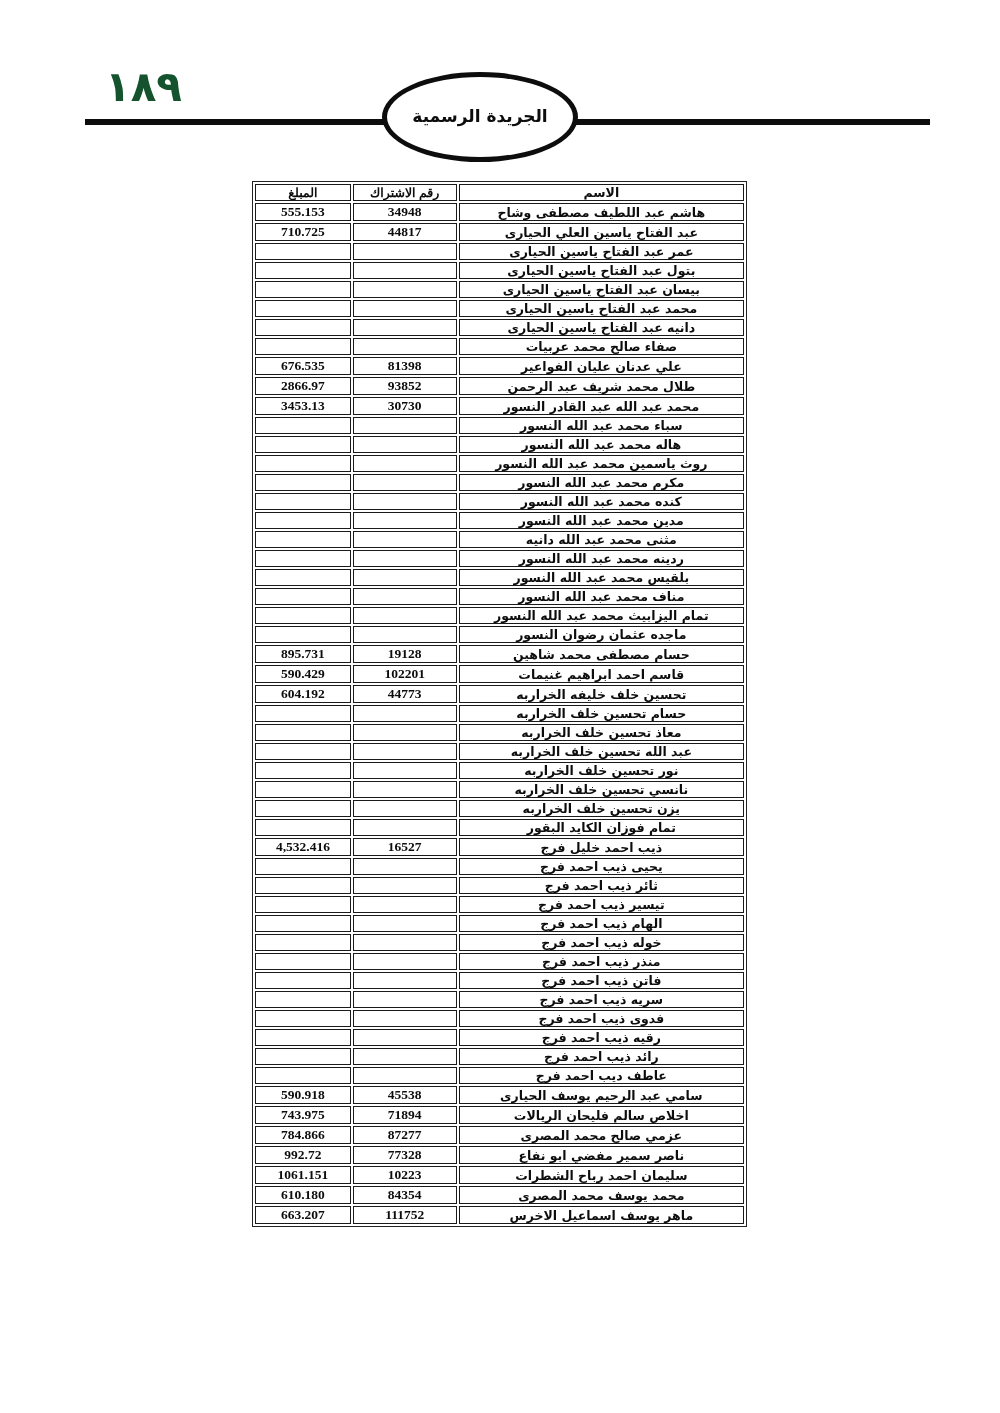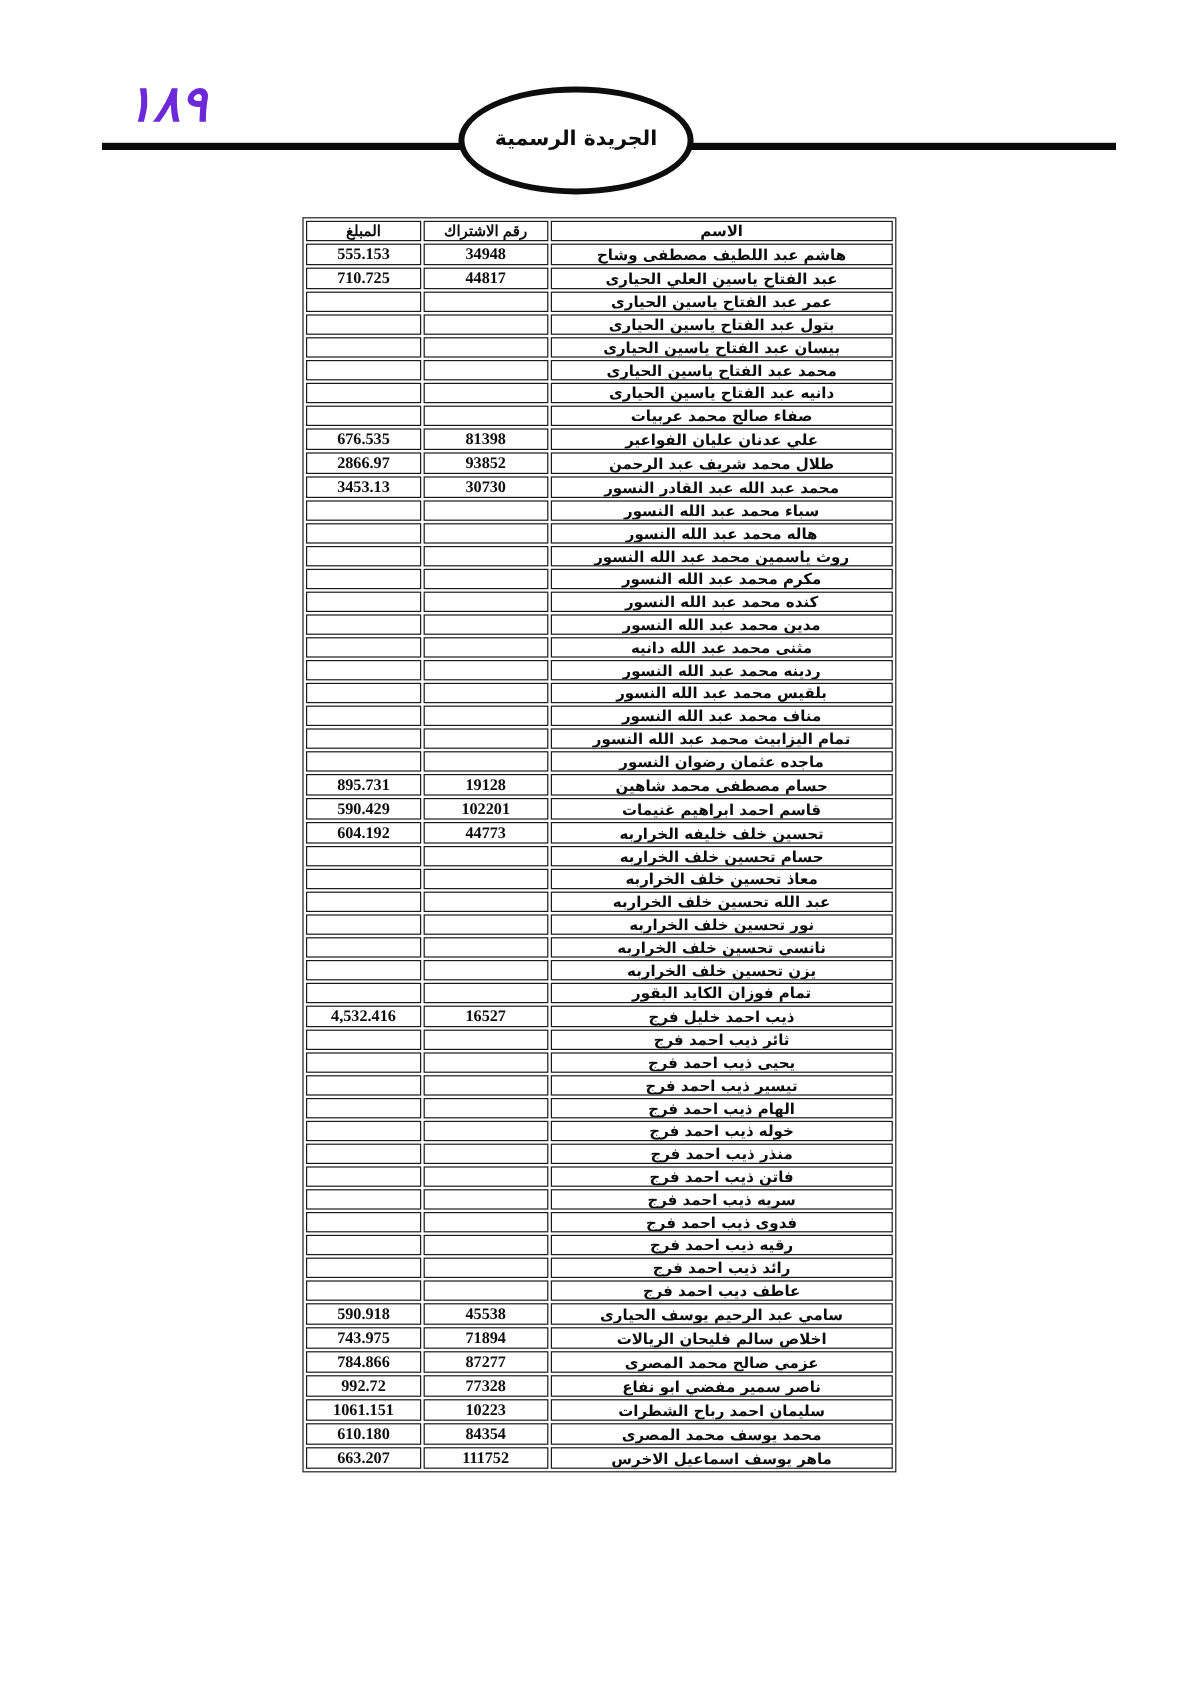--- a/index.html
+++ b/index.html
@@ -15,24 +15,23 @@
     direction: rtl;
   }
   
   .pagenum {
     position: absolute;
     left: 105px;
     top: 62px;
     font-size: 42px;
     font-weight: bold;
     letter-spacing: 2px;
-    color: #6d28d9;
+    color: #14532d;
     z-index: 3;
     direction: rtl;
-    font-style: italic;
   }
   .rule {
     position: absolute;
     left: 85px;
     top: 119px;
     width: 845px;
     height: 6px;
     background: #0d0d0d;
     z-index: 1;
   }
@@ -291,26 +290,26 @@
             <td class="c-name">تمام فوزان الكايد البقور</td>
             <td class="c-num"></td>
             <td class="c-num"></td>
           </tr>
           <tr>
             <td class="c-name">ذيب احمد خليل فرج</td>
             <td class="c-num">16527</td>
             <td class="c-num">4,532.416</td>
           </tr>
           <tr>
+            <td class="c-name">يحيى ذيب احمد فرج</td>
+            <td class="c-num"></td>
+            <td class="c-num"></td>
+          </tr>
+          <tr>
             <td class="c-name">ثائر ذيب احمد فرج</td>
-            <td class="c-num"></td>
-            <td class="c-num"></td>
-          </tr>
-          <tr>
-            <td class="c-name">يحيى ذيب احمد فرج</td>
             <td class="c-num"></td>
             <td class="c-num"></td>
           </tr>
           <tr>
             <td class="c-name">تيسير ذيب احمد فرج</td>
             <td class="c-num"></td>
             <td class="c-num"></td>
           </tr>
           <tr>
             <td class="c-name">الهام ذيب احمد فرج</td>

